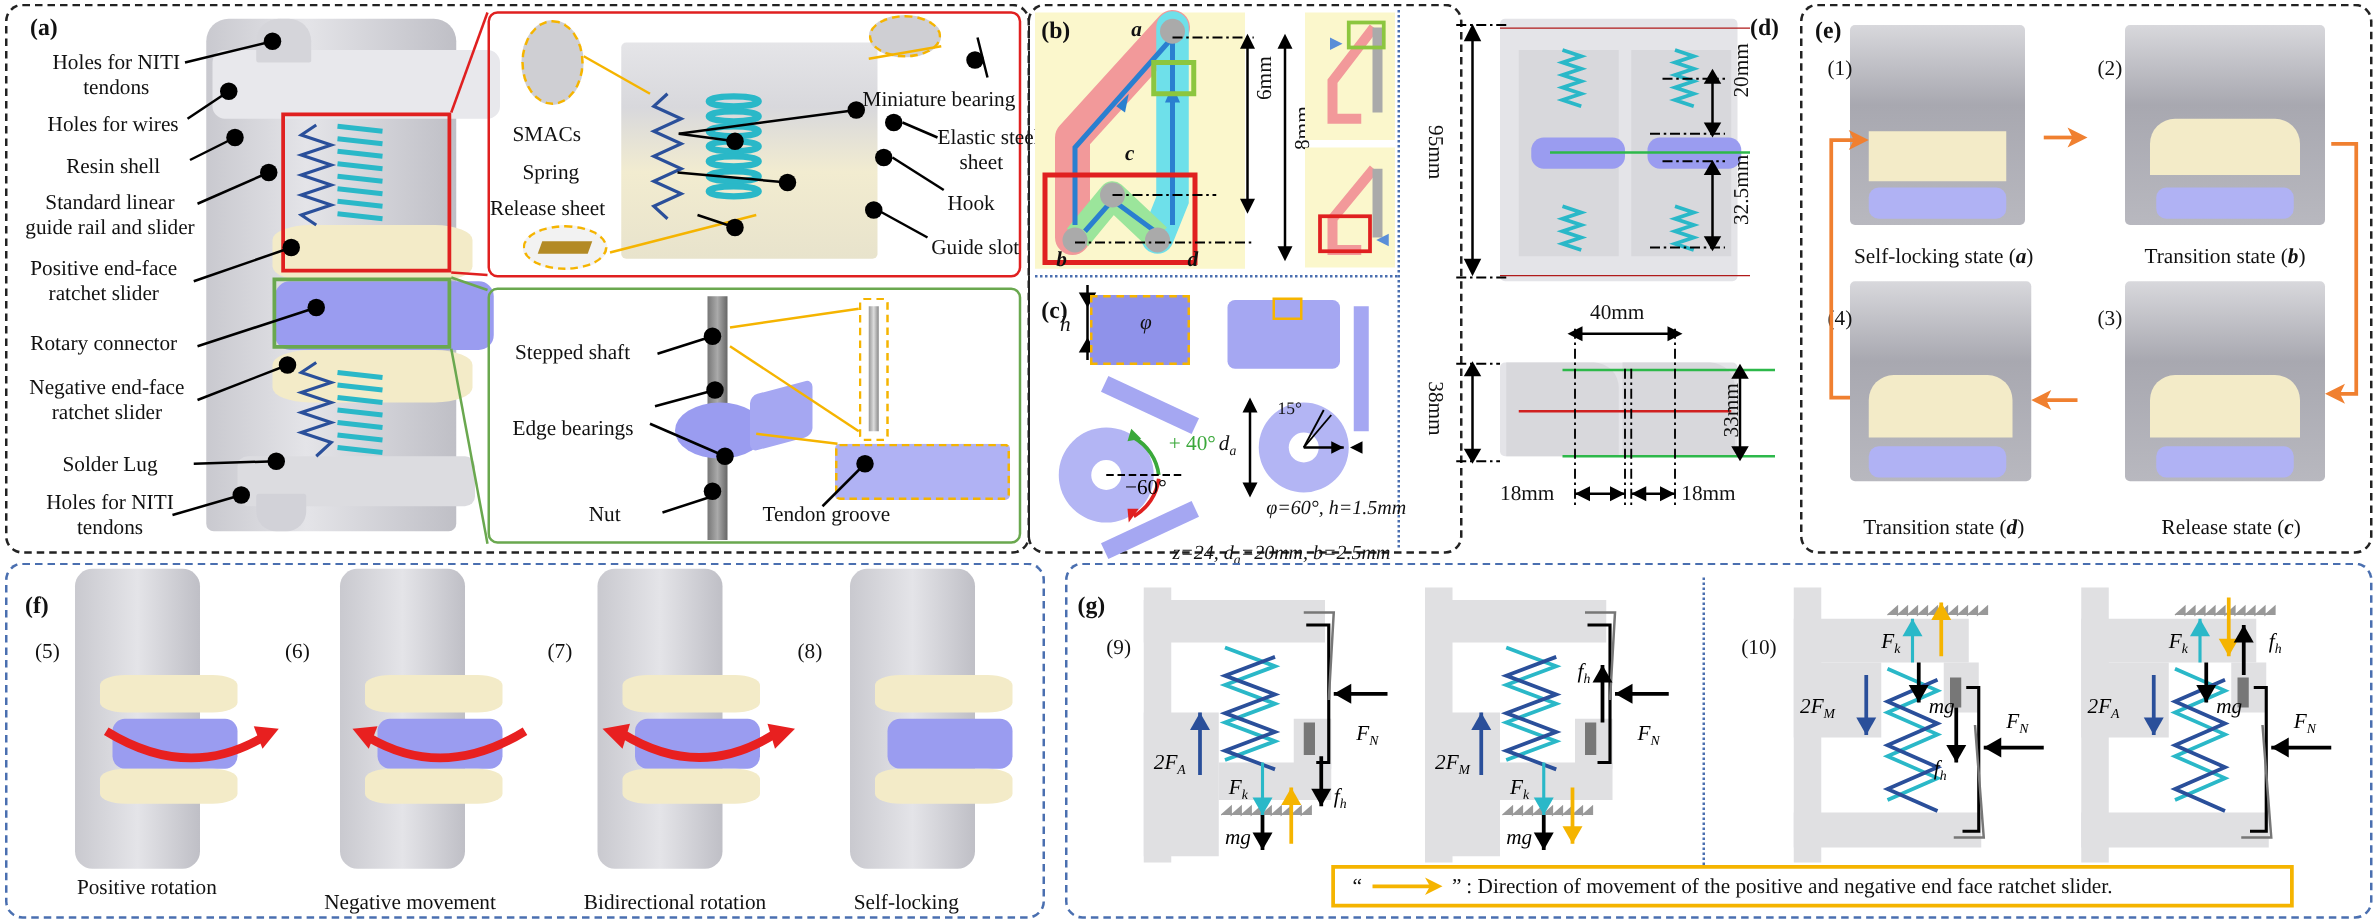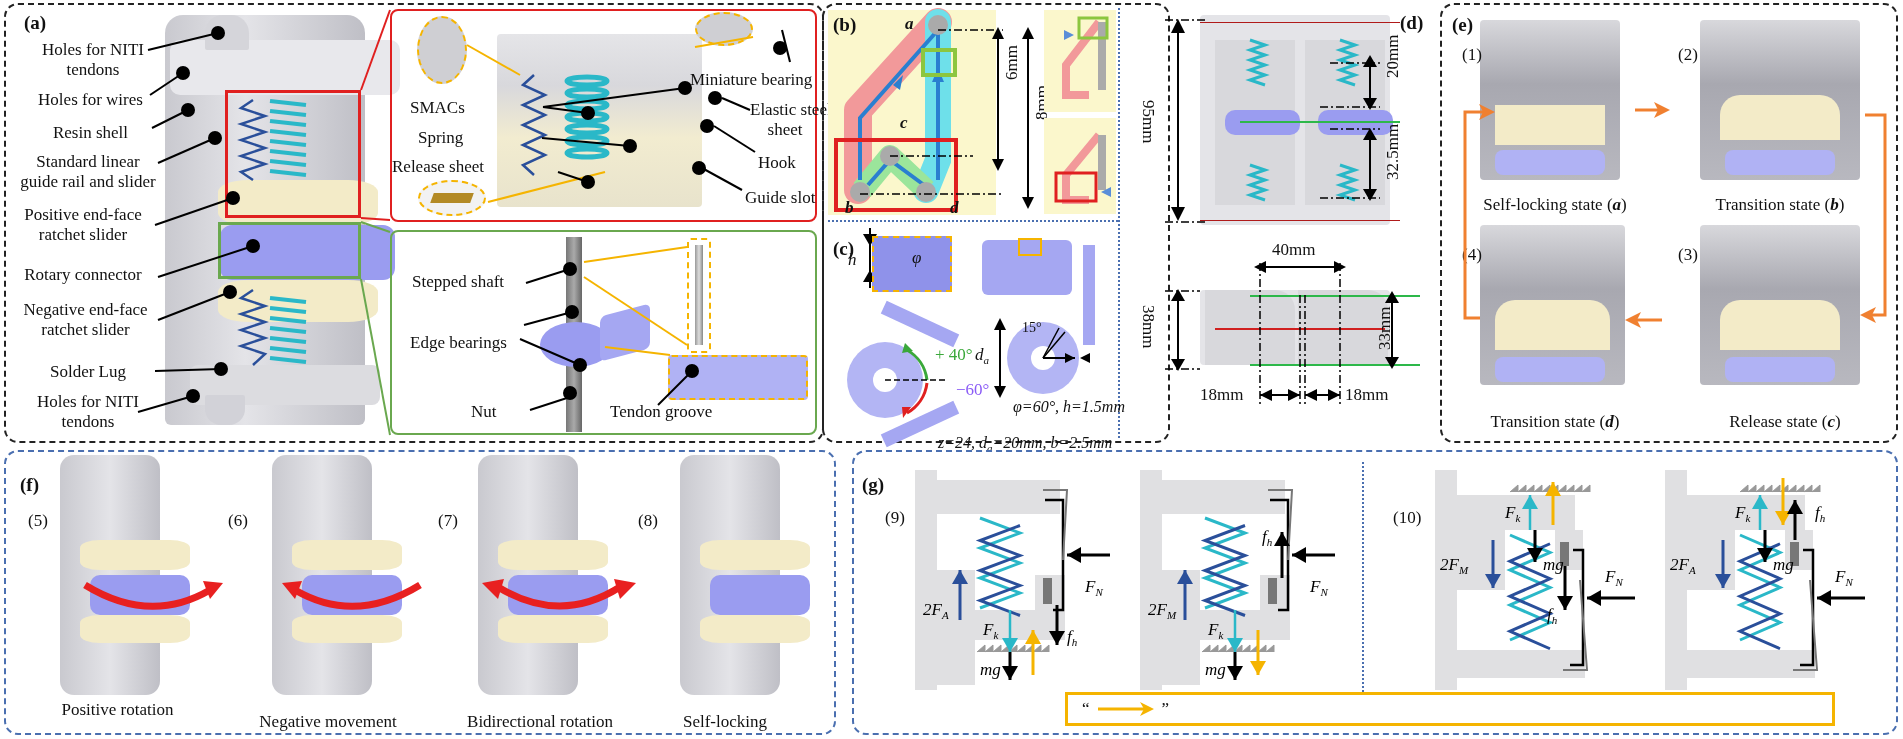--- a/index.html
+++ b/index.html
@@ -267,21 +267,21 @@
   <circle cx="40" cy="75" r="12" fill="#fff"></circle>
   <rect x="35" y="12" width="80" height="14" fill="#a5a7f2" transform="rotate(25 75 19)"></rect>
   <rect x="35" y="112" width="80" height="14" fill="#a5a7f2" transform="rotate(-25 75 119)"></rect>
   <path d="M62,45 A40,40 0 0 1 82,75" stroke="#3aa83a" stroke-width="3" fill="none"></path>
   <polygon points="60,38 68,46 57,48" fill="#3aa83a"></polygon>
   <path d="M82,78 A40,40 0 0 1 62,108" stroke="#e02020" stroke-width="3" fill="none"></path>
   <polygon points="58,113 66,102 57,102" fill="#e02020"></polygon>
   <line x1="40" y1="75" x2="100" y2="75" stroke="#000" stroke-width="1.5" stroke-dasharray="6,3"></line>
 </svg>
 <div class="num" style="left:935px;top:345px;color:#3aa83a;">+ 40°</div>
-<div class="num" style="left:956px;top:380px;color:#8b5cf6;">−60°</div>
+<div class="num" style="left:900px;top:380px;color:#000000;">−60°</div>
 <svg style="left:990px;top:318px;" width="20" height="80">
     <line x1="10" y1="5" x2="10" y2="75" stroke="#000" stroke-width="2"></line>
     <polygon points="10,0 4,12 16,12" fill="#000"></polygon>
     <polygon points="10,80 4,68 16,68" fill="#000"></polygon>
   </svg>
 <div class="num ital" style="left:975px;top:345px;"><span>d</span><sub style="font-size:11px;">a</sub></div>
 <svg style="left:1005px;top:318px;" width="90" height="80">
   <circle cx="38" cy="40" r="36" fill="#b3b5f4"></circle>
   <circle cx="38" cy="40" r="12" fill="#fff"></circle>
   <line x1="38" y1="40" x2="54" y2="10" stroke="#000" stroke-width="1.5"></line>
@@ -610,13 +610,14 @@
     </svg>
   </div>
 
 <div class="abs" style="left:1065px;top:692px;width:770px;height:34px;border:3px solid #f5b400;box-sizing:border-box;display:flex;align-items:center;padding-left:14px;font-size:17px;">
   <span>“</span>
   <svg style="position:relative;margin:0 6px;" width="60" height="16">
       <line x1="2" y1="8" x2="48" y2="8" stroke="#f5b400" stroke-width="3"></line>
       <polygon points="58,8 44,1 48,8 44,15" fill="#f5b400"></polygon>
     </svg>
   <span>”</span>
+  <span style="margin-left:4px;">: Direction of movement of the positive and negative end face ratchet slider.</span>
 </div>
 
 </body></html>

